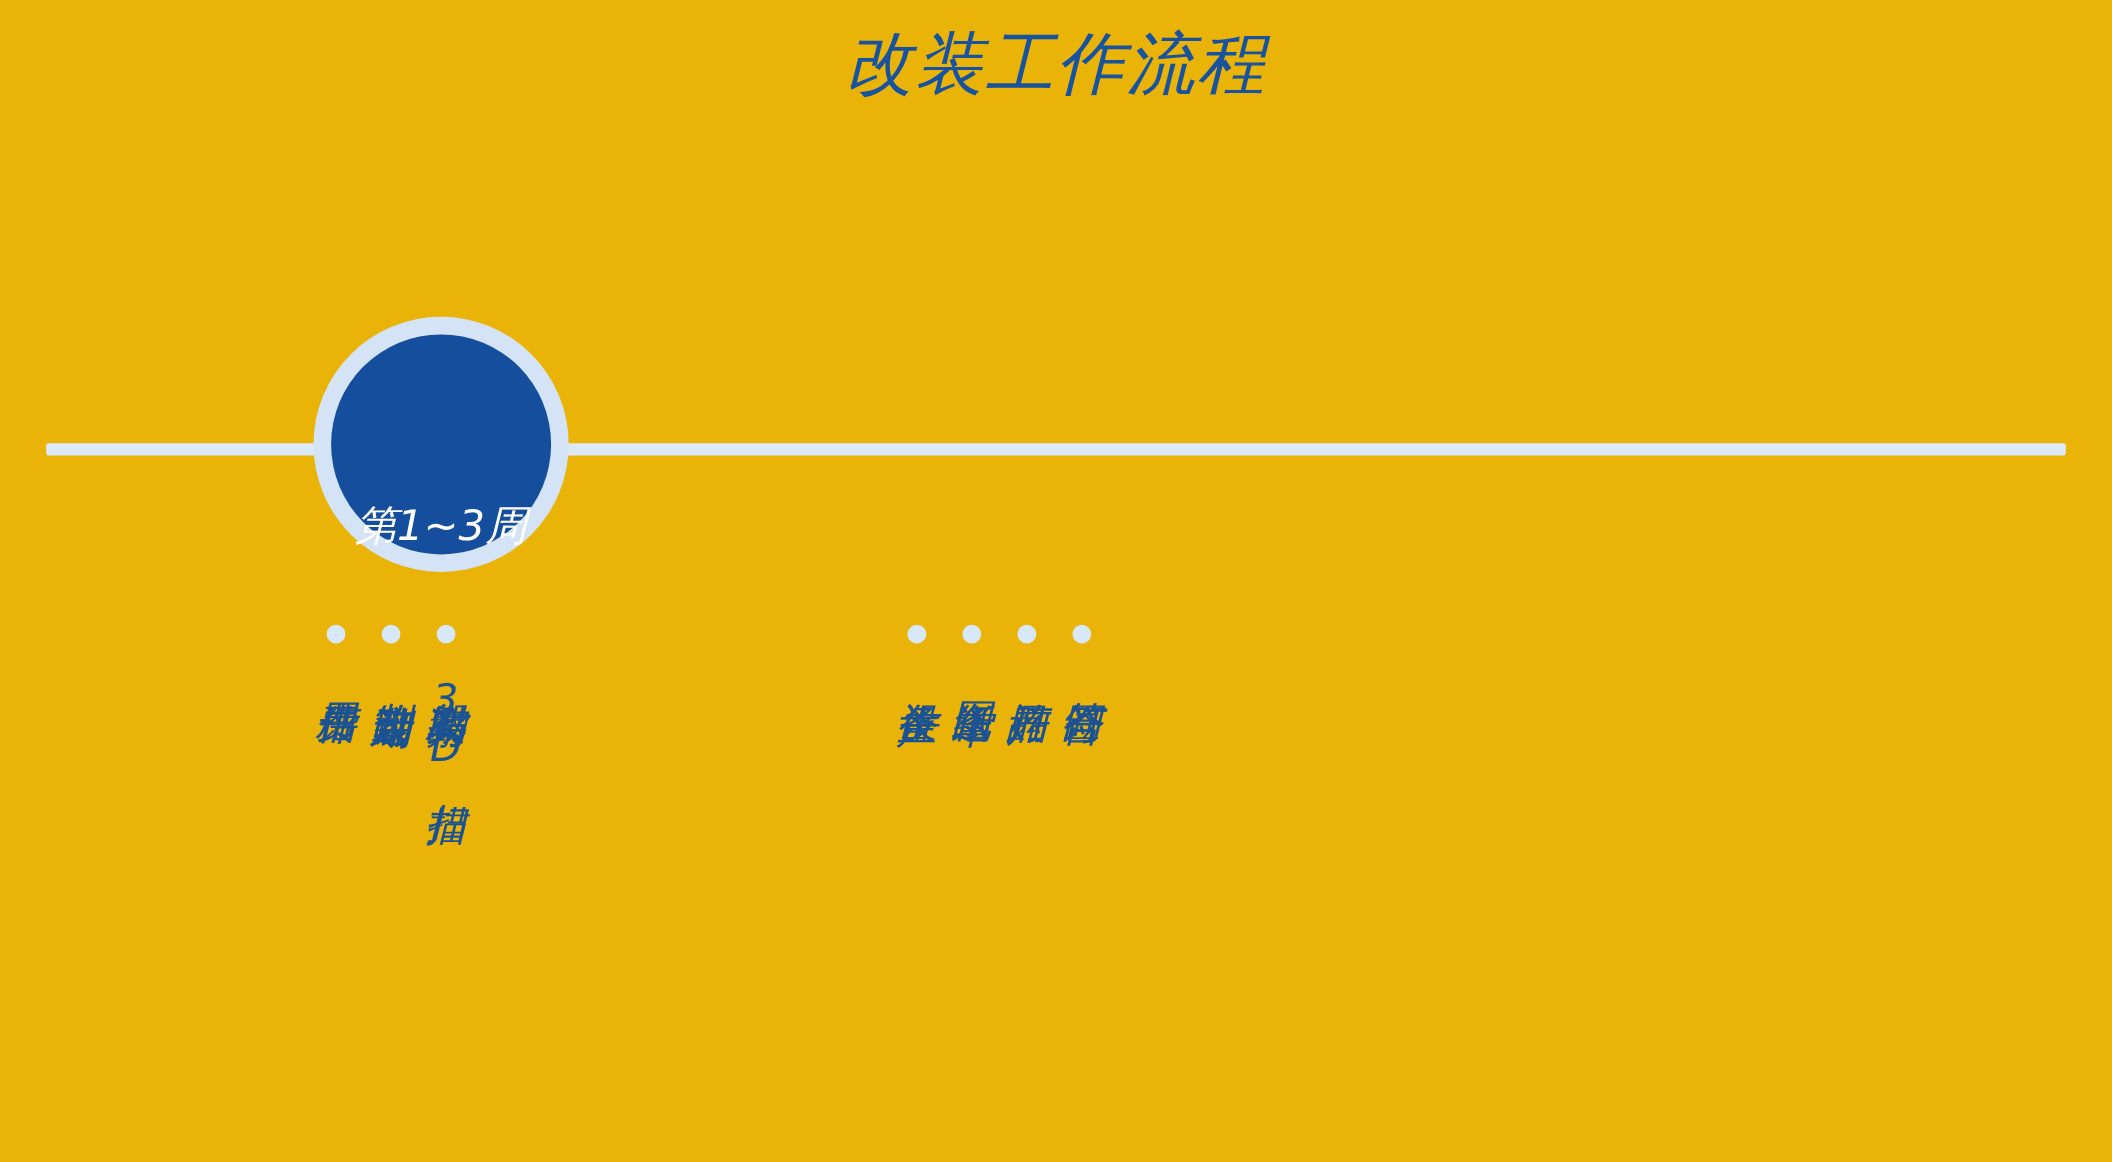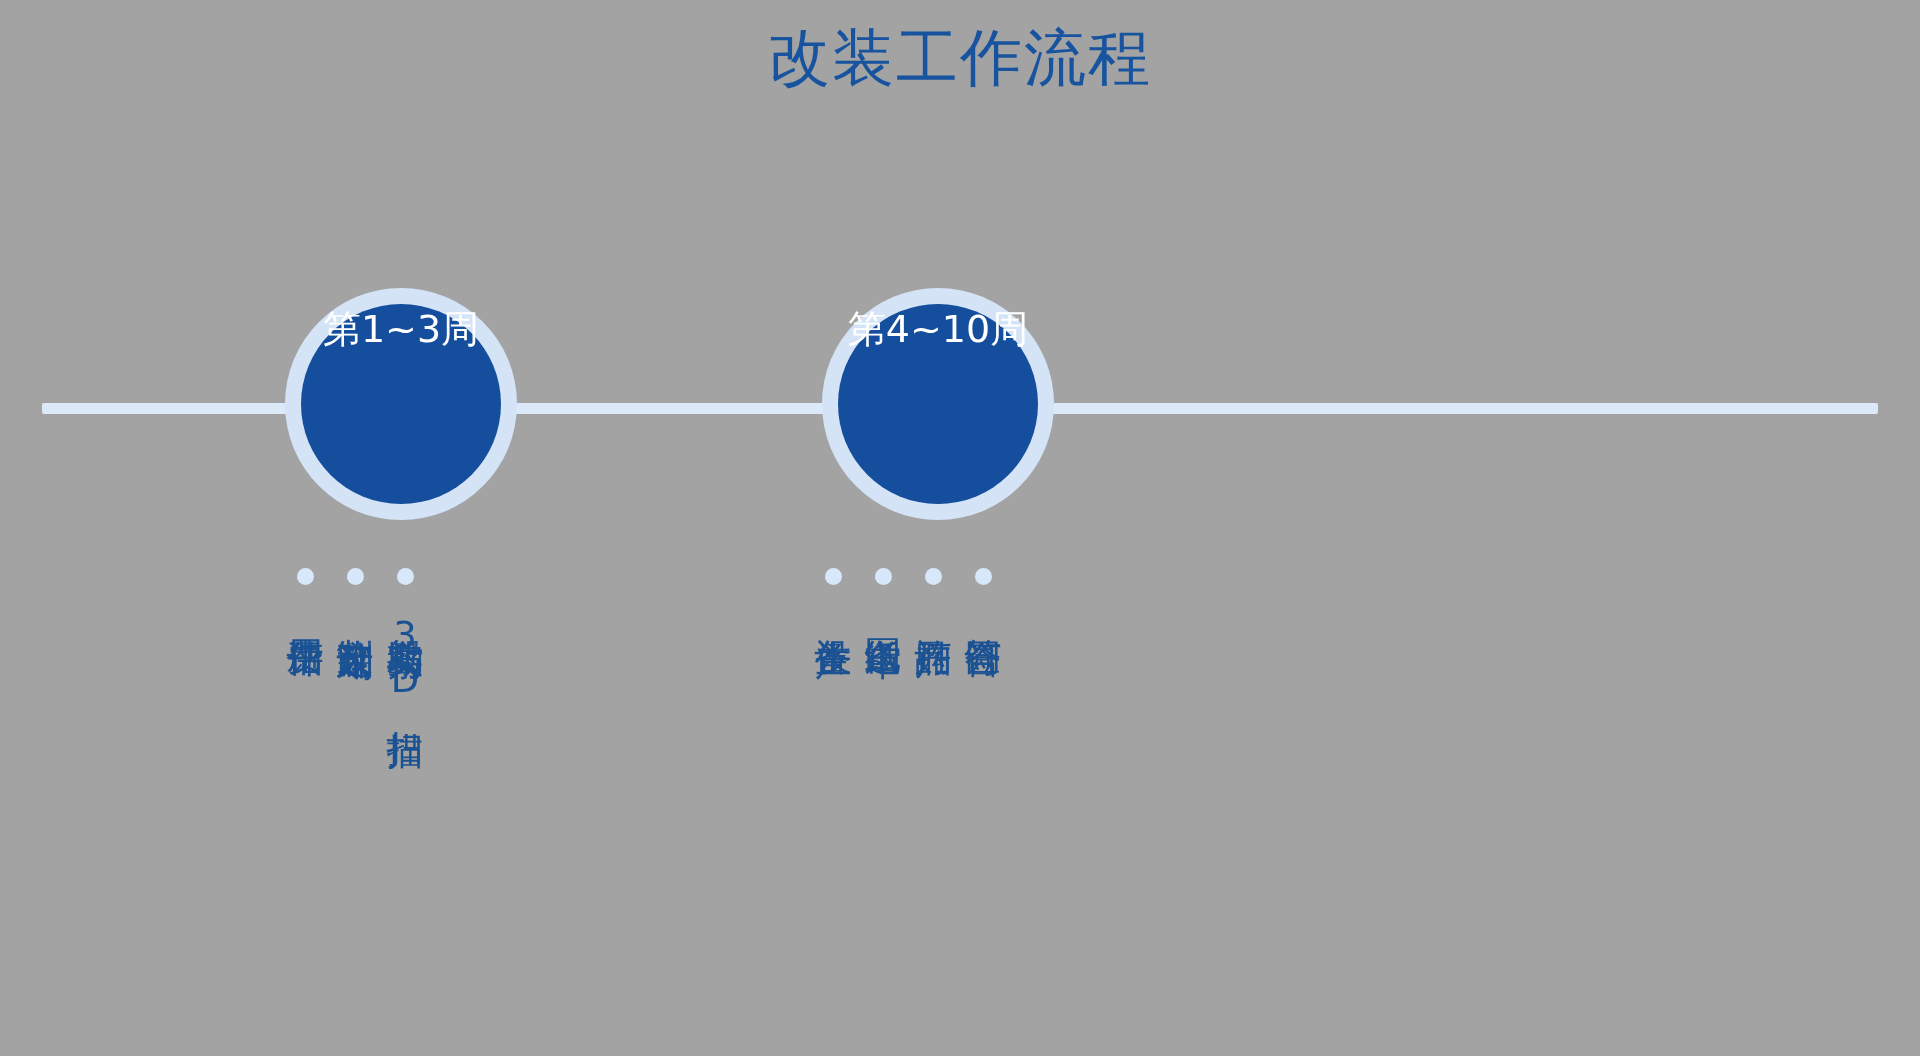--- a/index.html
+++ b/index.html
@@ -14,21 +14,22 @@
     font-family: "Liberation Sans", "DejaVu Sans", sans-serif;
     overflow: hidden;
     position: relative;
   }
 
   #stage {
     position: absolute;
     left: 0; top: 0;
     width: 1920px;
     height: 1056px;
-    background: #a3a3a3;
+    background: #eab308;
+    font-style: italic;
   }
 
   
   #title {
     position: absolute;
     left: 0;
     top: 22px;
     width: 1920px;
     text-align: center;
     font-size: 62px;
@@ -74,21 +75,21 @@
   }
   .node-core {
     position: absolute;
     left: 16px;
     top: 16px;
     width: 200px;
     height: 200px;
     border-radius: 50%;
     background: #154e9c;
     display: flex;
-    align-items: flex-start;
+    align-items: flex-end;
     justify-content: center;
   }
   .node-label {
     color: #ffffff;
     font-size: 38px;
     font-weight: 400;
     letter-spacing: 0px;
     white-space: nowrap;
     font-family: "DejaVu Sans", "Liberation Sans", sans-serif;
   }
@@ -159,25 +160,20 @@
         <span class="task-text">制定改装计划</span>
       </div>
       <div class="task-col">
         <span class="task-dot"></span>
         <span class="task-text">费用评估</span>
       </div>
     </div>
   </div>
 
   <div class="stage-group" id="group-1">
-    <div class="node-ring">
-      <div class="node-core">
-        <span class="node-label">第4~10周</span>
-      </div>
-    </div>
     <div class="task-columns">
       <div class="task-col">
         <span class="task-dot"></span>
         <span class="task-text">签订合同</span>
       </div>
       <div class="task-col">
         <span class="task-dot"></span>
         <span class="task-text">订购产品</span>
       </div>
       <div class="task-col">

